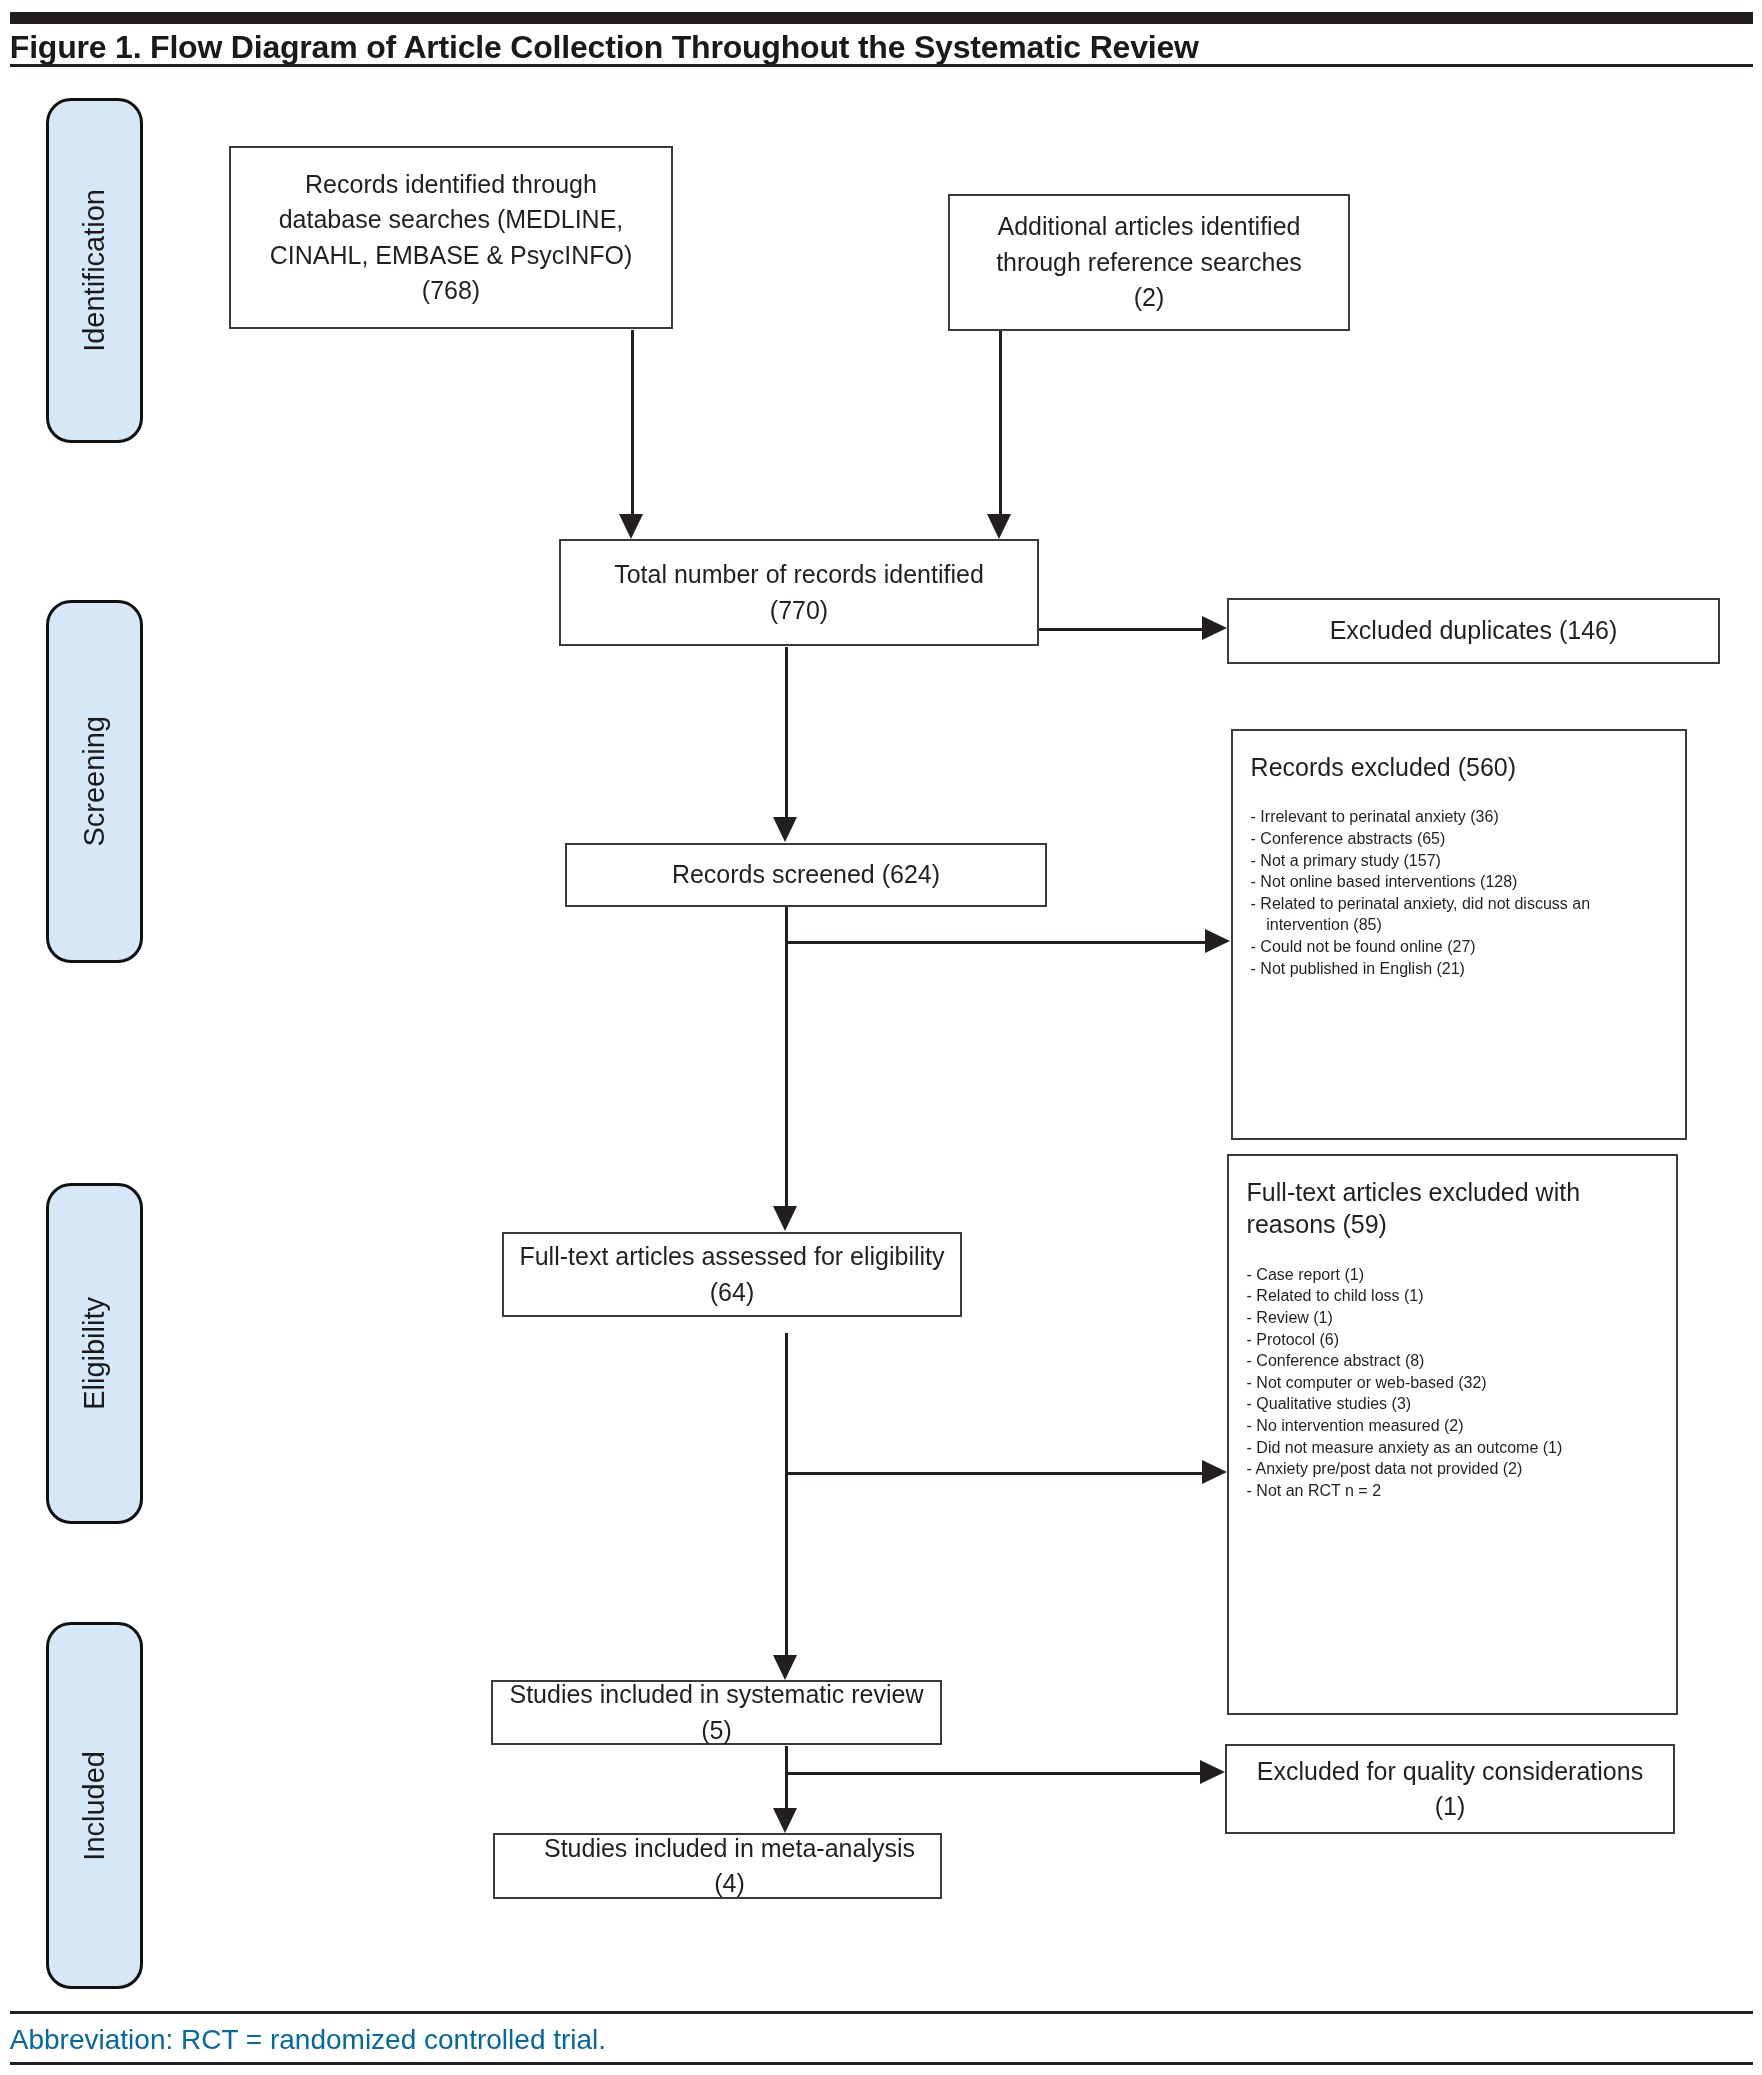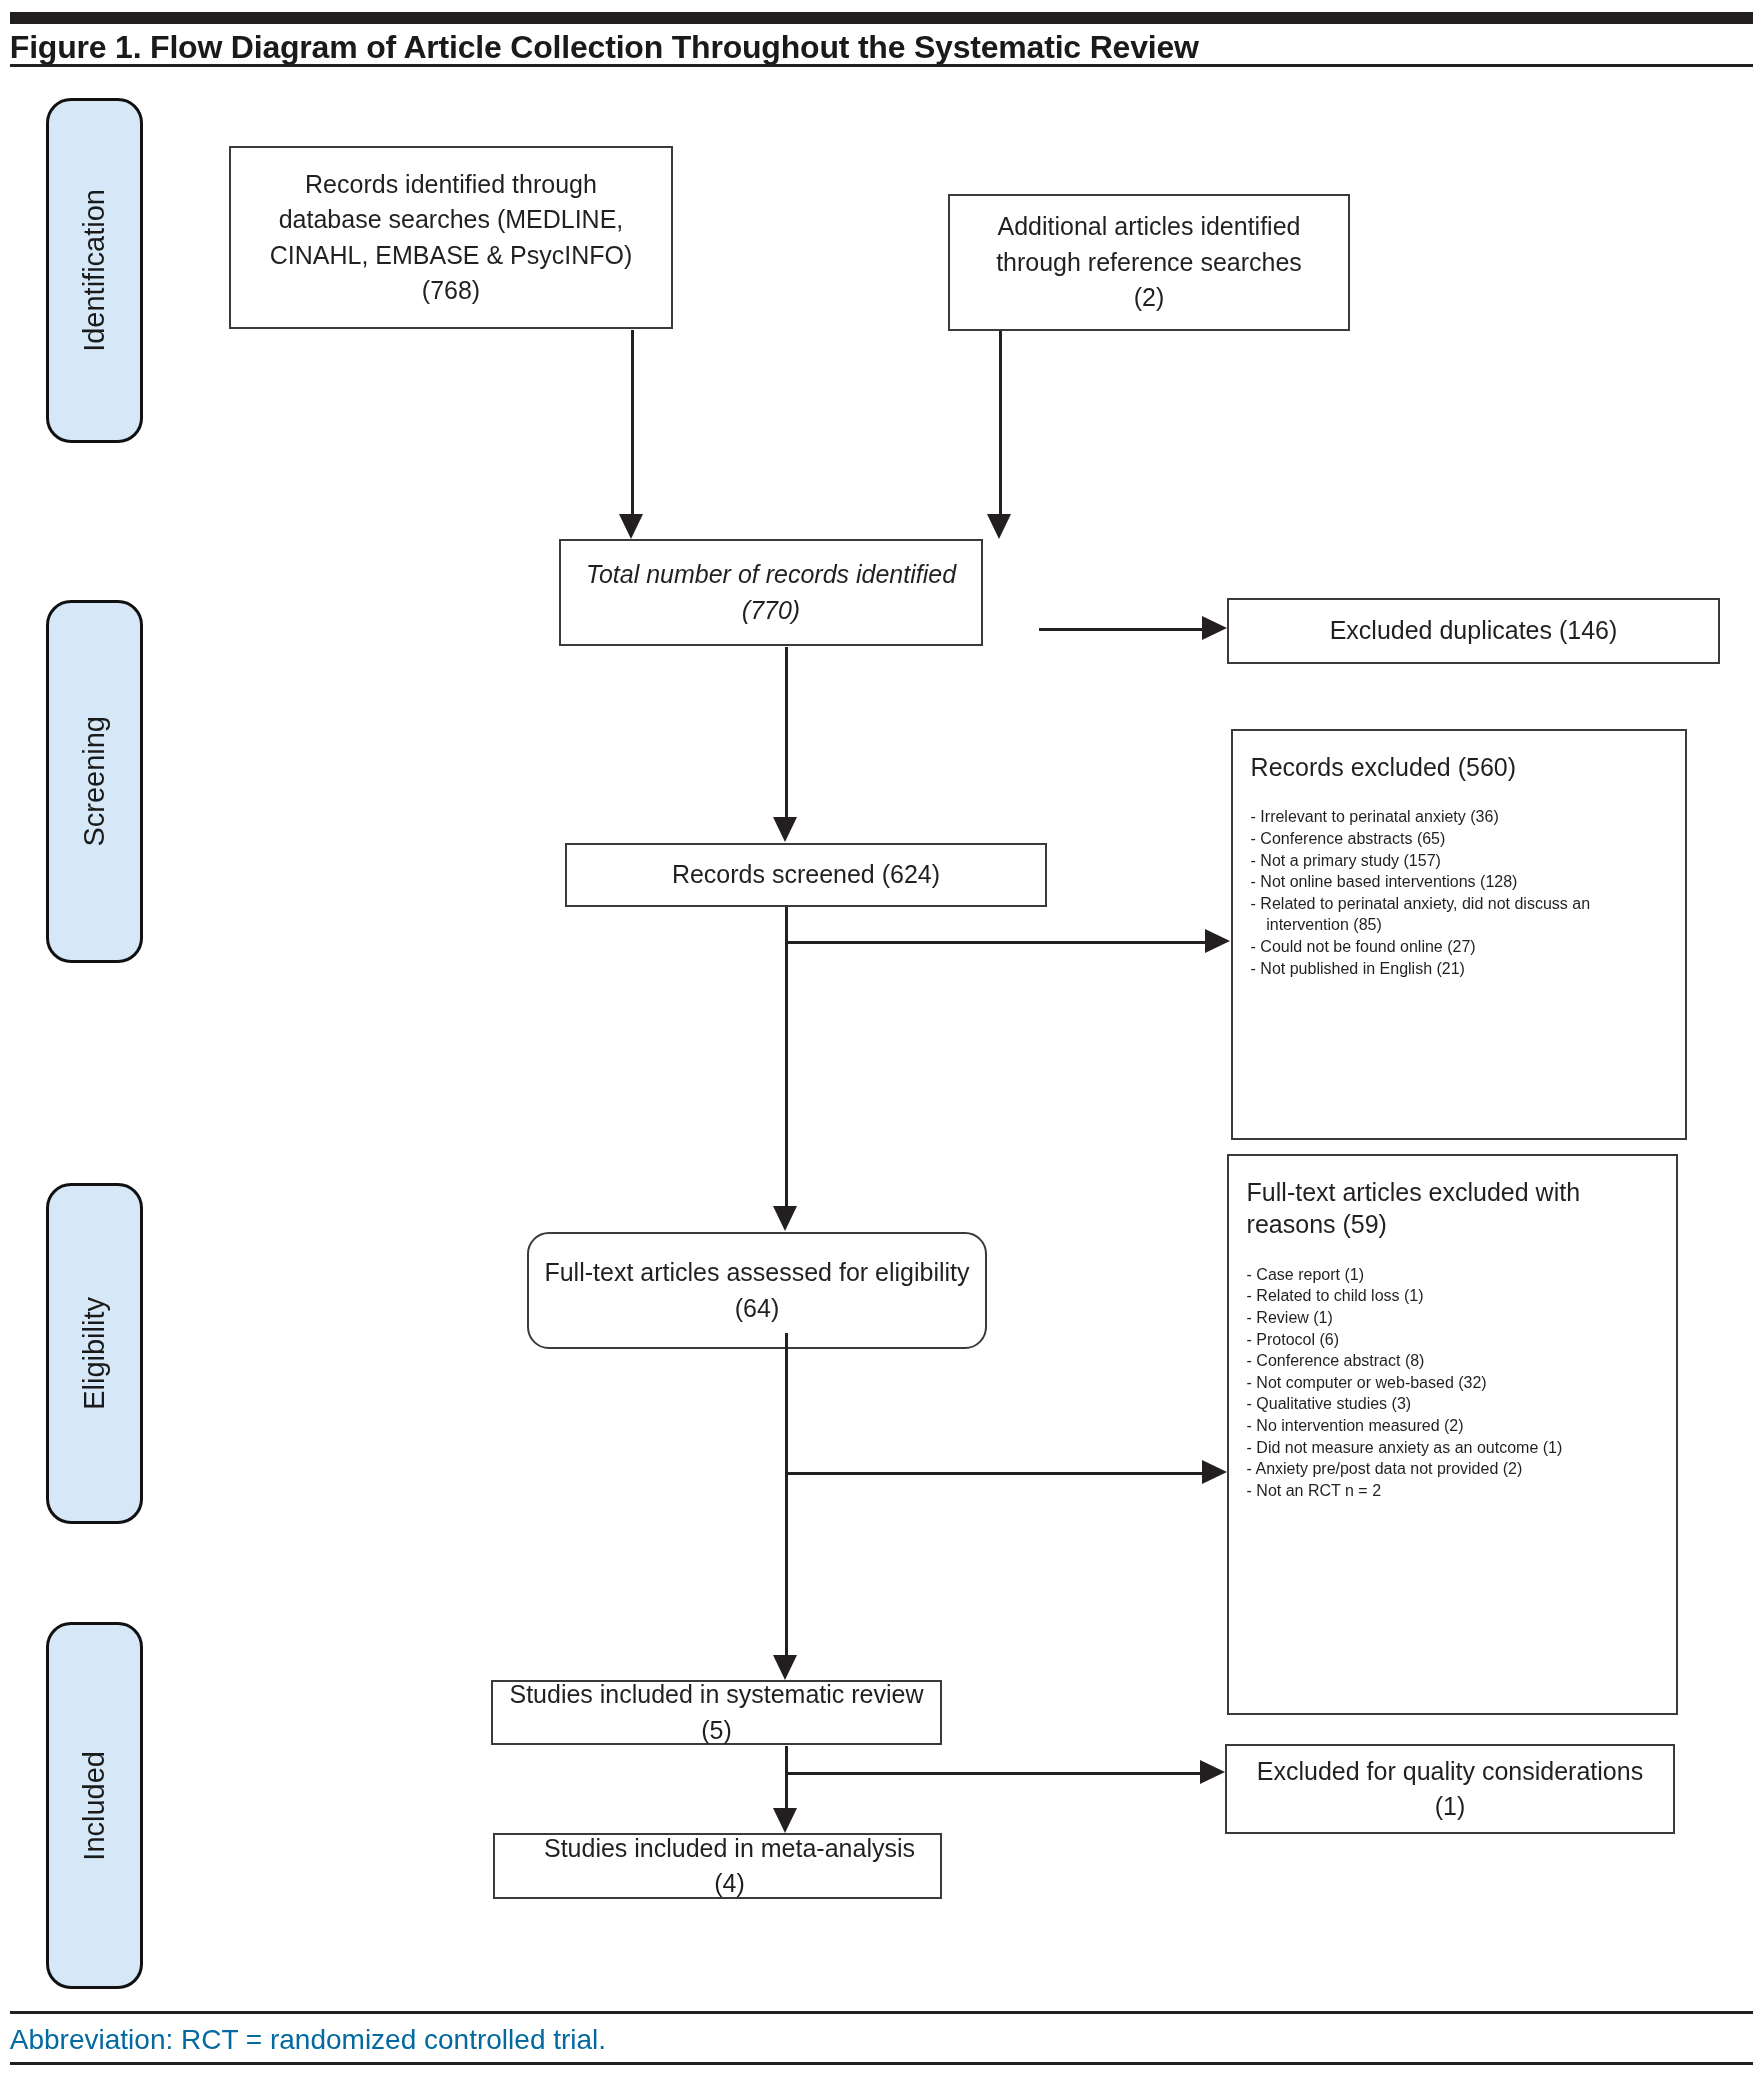--- a/index.html
+++ b/index.html
@@ -73,21 +73,21 @@
 CINAHL, EMBASE &amp; PsycINFO)
 (768)</div>
   </div>
 
   <div class="abs node" style="left:948px; top:194px; width:402px; height:137px;">
     <div class="label">Additional articles identified
 through reference searches
 (2)</div>
   </div>
 
-  <div class="abs node" style="left:559px; top:539px; width:424px; height:107px;font-style:italic;">
+  <div class="abs node" style="left:559px; top:539px; width:480px; height:107px;">
     <div class="label">Total number of records identified
 (770)</div>
   </div>
 
   <div class="abs node" style="left:1227px; top:598px; width:493px; height:66px;">
     <div class="label">Excluded duplicates (146)</div>
   </div>
 
   <div class="abs node" style="left:543px; top:843px; width:482px; height:64px;margin-left:22px;">
     <div class="label">Records screened (624)</div>
@@ -99,21 +99,21 @@
         <div class="reason">- Irrelevant to perinatal anxiety (36)</div>
         <div class="reason">- Conference abstracts (65)</div>
         <div class="reason">- Not a primary study (157)</div>
         <div class="reason">- Not online based interventions (128)</div>
         <div class="reason">- Related to perinatal anxiety, did not discuss an intervention (85)</div>
         <div class="reason">- Could not be found online (27)</div>
         <div class="reason">- Not published in English (21)</div>
       </div>
   </div>
 
-  <div class="abs node" style="left:527px; top:1232px; width:460px; height:117px;border-radius:22px;">
+  <div class="abs node" style="left:502px; top:1232px; width:460px; height:85px;">
     <div class="label">Full-text articles assessed for eligibility
 (64)</div>
   </div>
 
   <div class="abs node-list" style="left:1227px; top:1154px; width:451px; height:561px;">
     <div class="list-title">Full-text articles excluded with reasons (59)</div>
     <div>
         <div class="reason">- Case report (1)</div>
         <div class="reason">- Related to child loss (1)</div>
         <div class="reason">- Review (1)</div>

